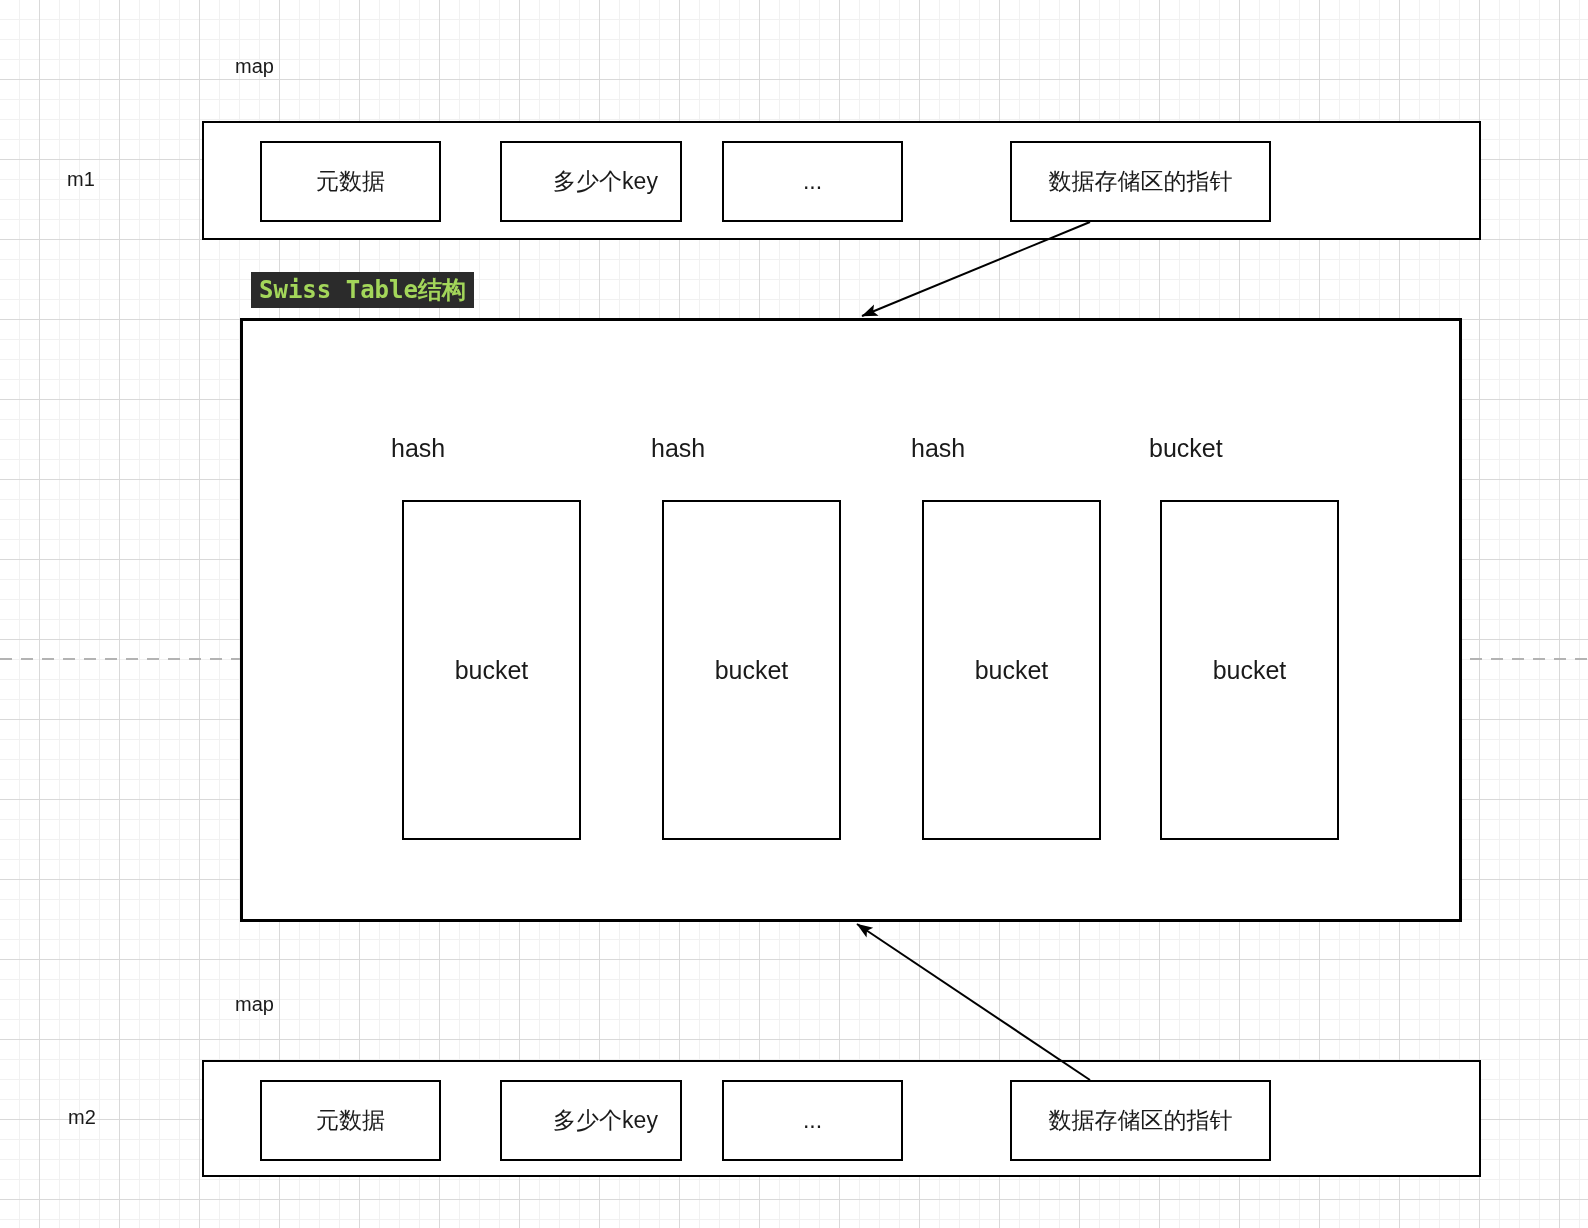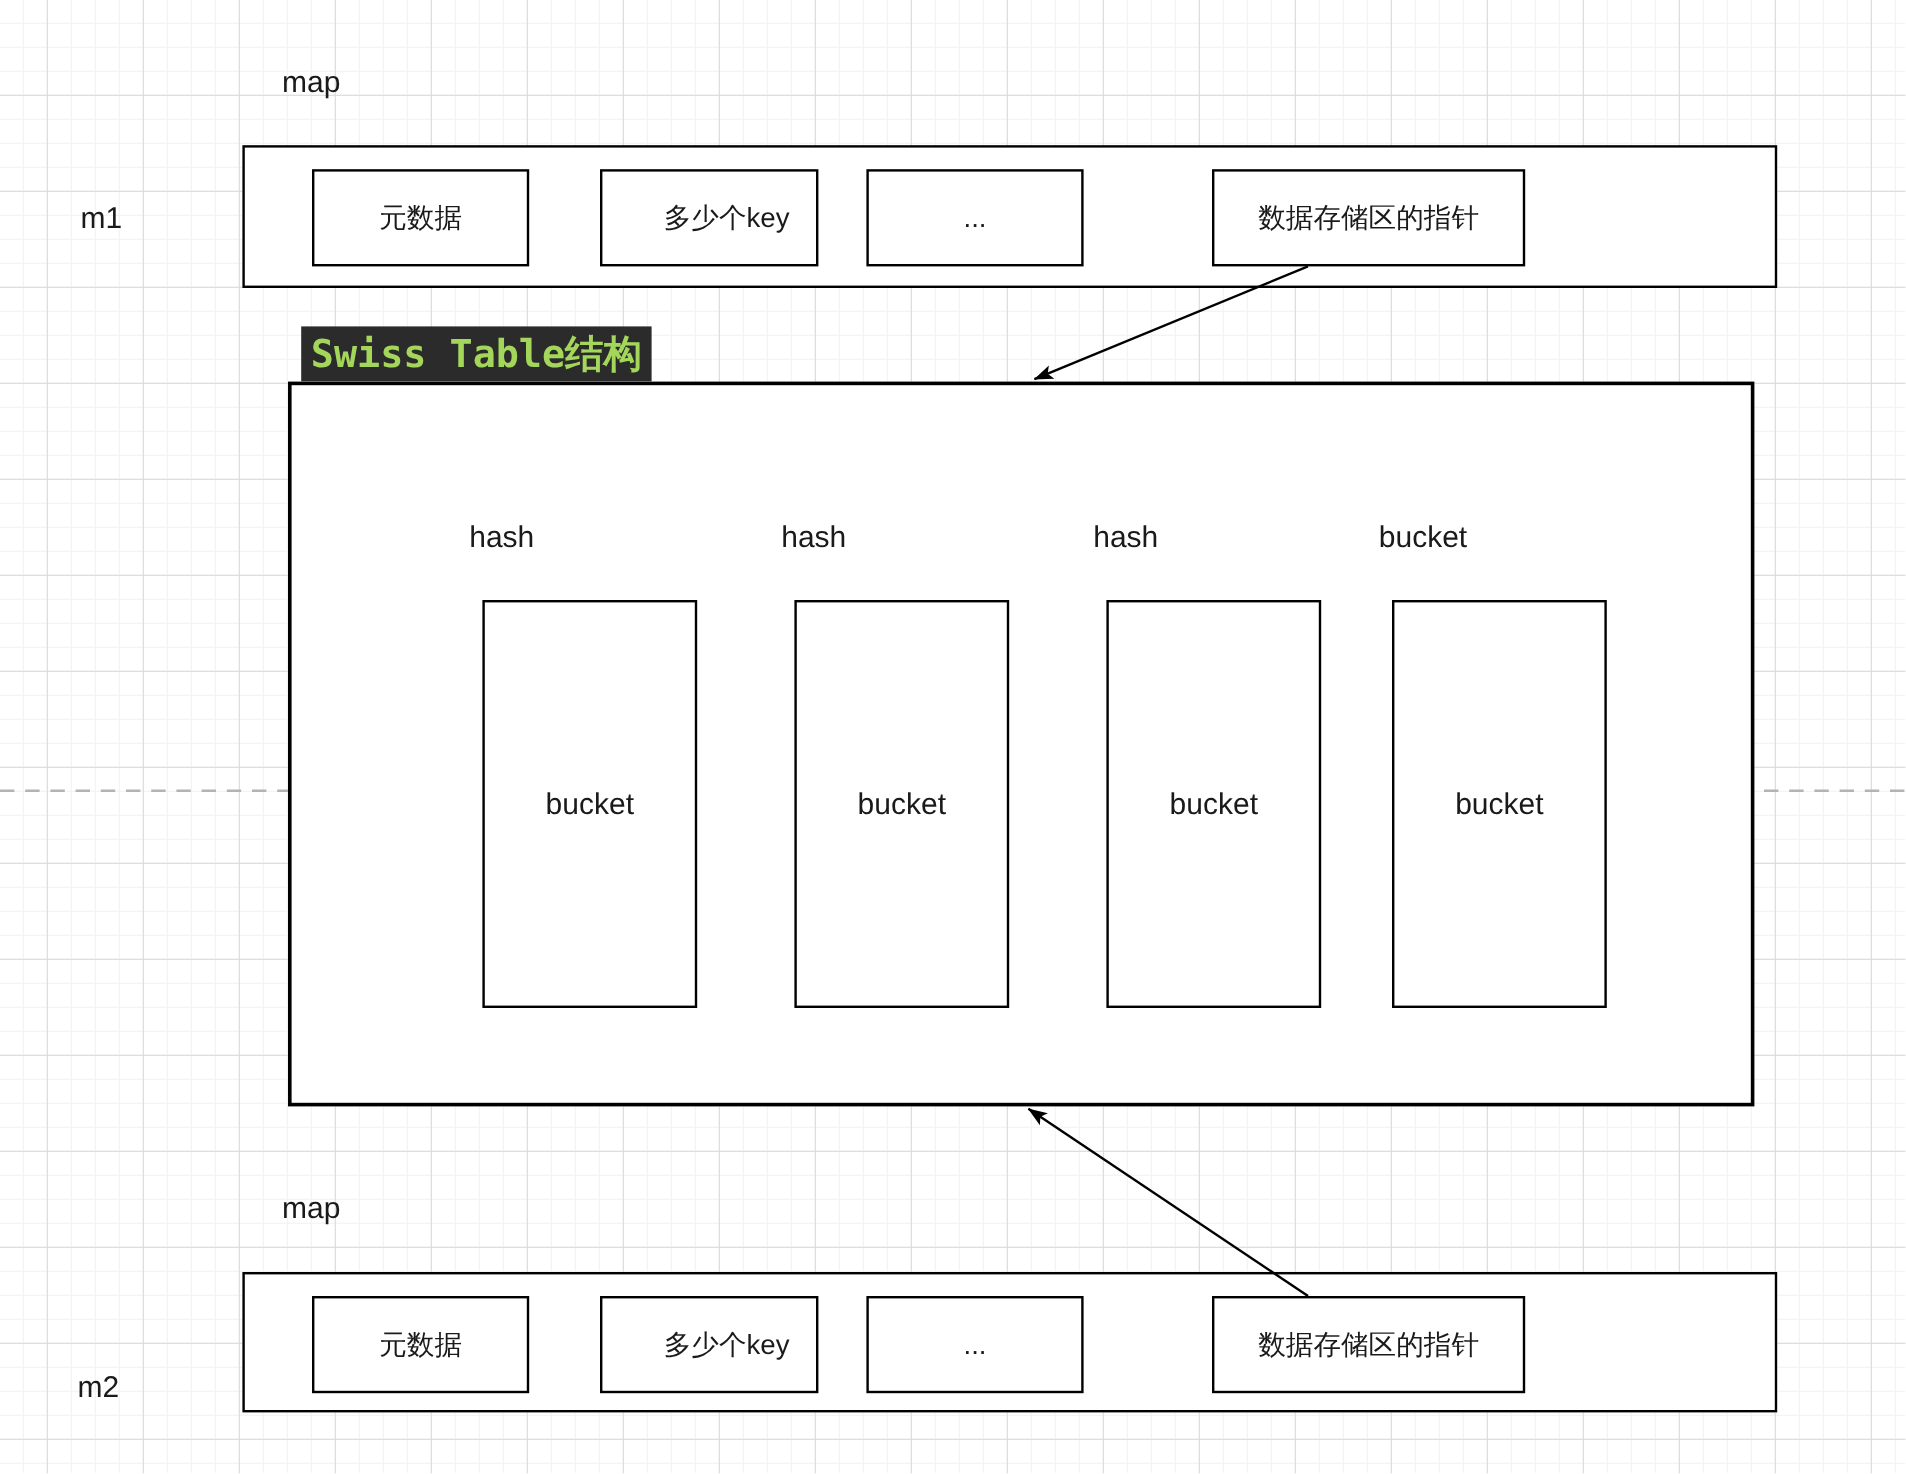--- a/index.html
+++ b/index.html
@@ -28,31 +28,31 @@
     height:81px; display:flex; align-items:center; justify-content:center;
     font-size:23px; line-height:1.2; white-space:nowrap;
   }
   .row1 .field { top:141px; }
   .row2 .field { top:1080px; }
   .f0 { left:260px; width:181px; }
   .f1 { left:500px; width:182px;padding-left:29px; }
   .f2 { left:722px; width:181px; }
   .f3 { left:962px; width:261px;margin-left:48px; }
 
-  .txt-label { position:absolute; font-size:25px; line-height:1.2; white-space:nowrap; }
+  .txt-label { position:absolute; font-size:20px; line-height:1.2; white-space:nowrap; }
   .map1-title { left:235px; top:54px; }
   .m1-name   { left:67px;  top:167px; width:60px; text-align:left; }
   .map2-title { left:235px; top:992px; }
-  .m2-name   { left:52px;  top:1105px; width:60px; text-align:center;margin-top:36px; }
+  .m2-name   { left:52px;  top:1105px; width:60px; text-align:center; }
 
   .swiss-label {
     position:absolute; left:251px; top:272px;
     background:#2b2b2b; color:#a3d65a;
     font-family:"DejaVu Sans Mono","Liberation Mono",monospace;
-    font-weight:bold; font-size:32px; line-height:1.25;
+    font-weight:bold; font-size:24px; line-height:1.25;
     padding:3px 8px; white-space:nowrap;
   }
   .swiss-box { left:240px; top:318px; width:1222px; height:604px; border-width:3px; }
 
   .hash-label { position:absolute; top:434px; width:179px; text-align:left; font-size:25px; }
   .hash-1 { left:391px; } .hash-2 { left:651px; } .hash-3 { left:911px; } .hash-4 { left:1149px; }
 
   .bucket {
     position:absolute; box-sizing:border-box; top:500px; width:179px; height:340px;
     background:#ffffff; border:2px solid #000000;

